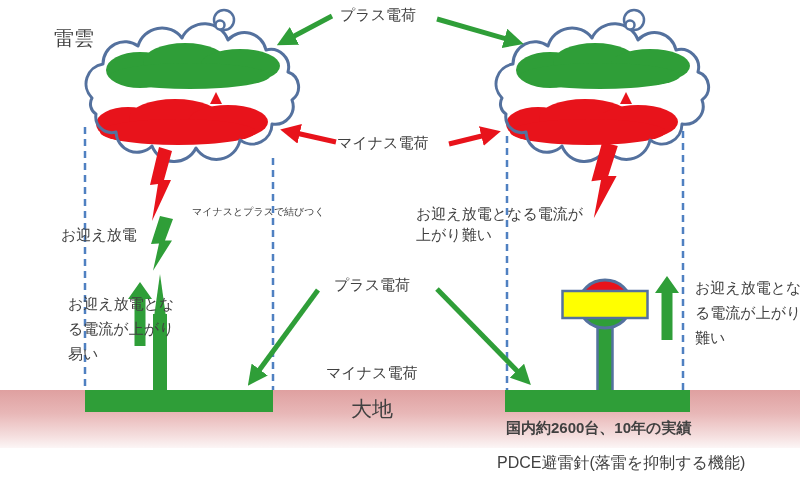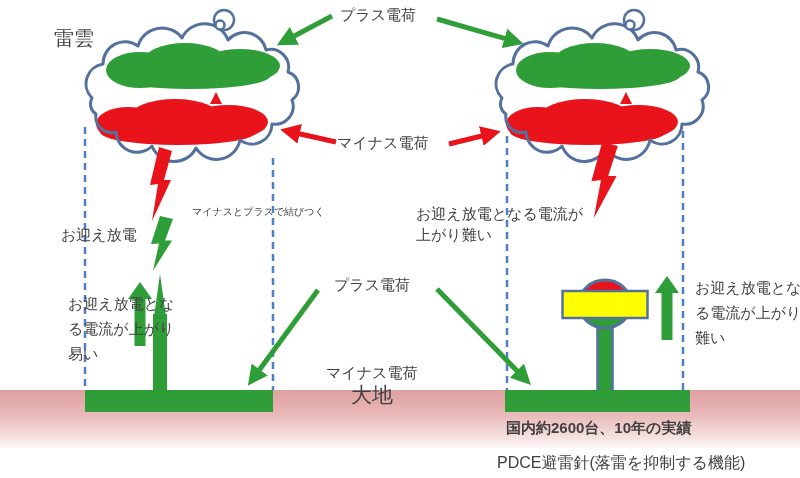--- a/index.html
+++ b/index.html
@@ -105,21 +105,21 @@
 
   <div class="lbl bold" style="left:54px;top:26px;font-size:20px;">雷雲</div>
   <div class="lbl" style="left:340px;top:6px;font-size:15px;">プラス電荷</div>
   <div class="lbl" style="left:337px;top:134px;font-size:15px;">マイナス電荷</div>
   <div class="lbl" style="left:192px;top:206px;font-size:10px;">マイナスとプラスで結びつく</div>
   <div class="lbl wrap" style="left:416px;top:203px;width:172px;font-size:15px;line-height:21px;">お迎え放電となる電流が上がり難い</div>
   <div class="lbl" style="left:61px;top:226px;font-size:15px;">お迎え放電</div>
   <div class="lbl wrap" style="left:24px;top:291px;width:107px;font-size:15px;line-height:25px;margin-left:44px;">お迎え放電となる電流が上がり易い</div>
   <div class="lbl" style="left:334px;top:276px;font-size:15px;">プラス電荷</div>
   <div class="lbl" style="left:326px;top:364px;font-size:15px;">マイナス電荷</div>
-  <div class="lbl bold" style="left:351px;top:382px;font-size:21px;">大地</div>
+  <div class="lbl bold" style="left:351px;top:396px;font-size:21px;">大地</div>
   <div class="lbl" style="left:506px;top:419px;font-size:15px;font-weight:600;">国内約2600台、10年の実績</div>
   <div class="lbl wrap" style="left:695px;top:275px;width:107px;font-size:15px;line-height:25px;">お迎え放電となる電流が上がり難い</div>
 
   <div class="lbl" style="left:497px;top:453px;font-size:16px;">
     <span class="bold">PDCE避雷針</span><span>(落雷を抑制する機能)</span>
   </div>
 
 </div>
 
 </body></html>

